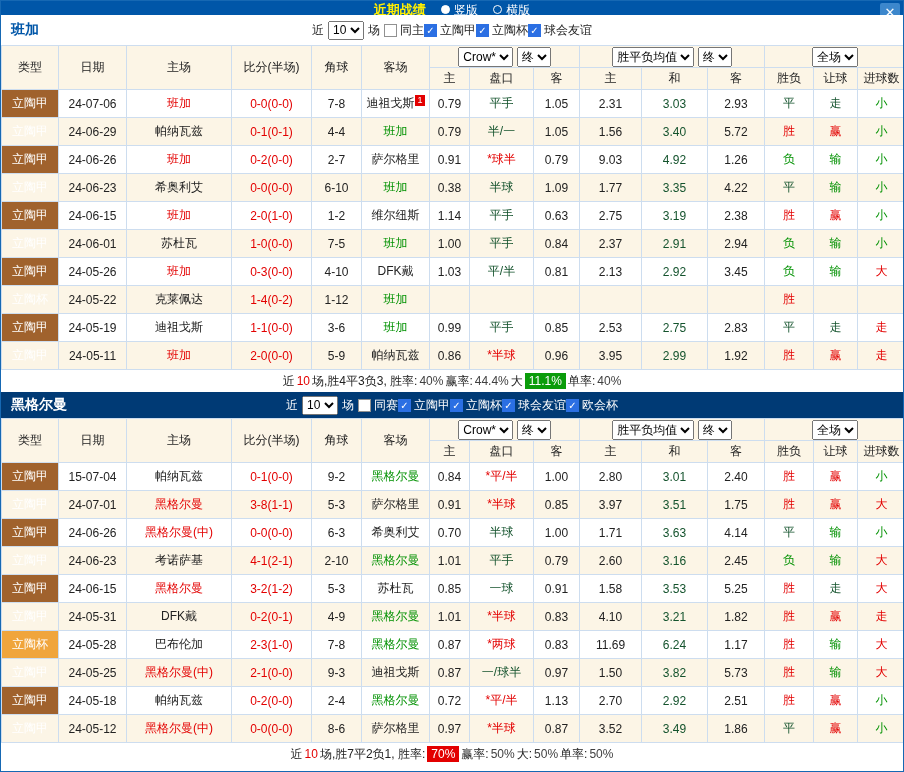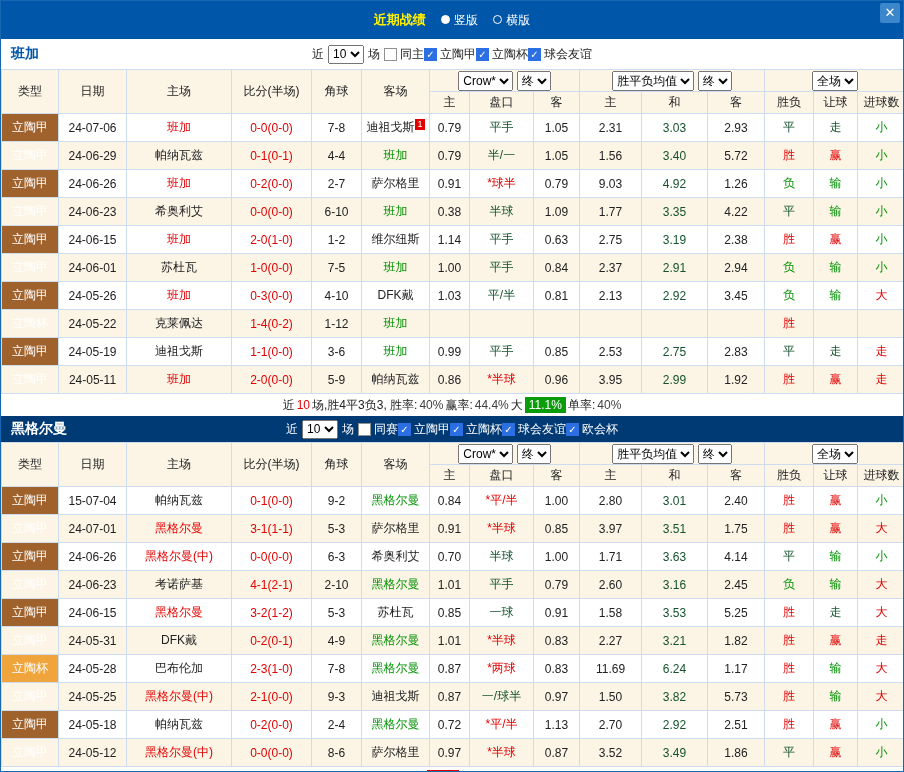--- a/index.html
+++ b/index.html
@@ -1,18 +1,18 @@
 <!DOCTYPE html>
 <html><head>
 <meta charset="utf-8">
 <style>
   *{box-sizing:border-box;margin:0;padding:0}
   body{width:904px;font-family:"Liberation Sans","DejaVu Sans",sans-serif;font-size:12px;color:#222;background:#fff}
   .page{width:904px;height:772px;border:1px solid #1668b3;display:flex;flex-direction:column;overflow:hidden}
-  .titlebar{height:38px;background:#0056a8;display:flex;align-items:center;justify-content:center;position:relative;flex:0 0 auto}
+  .titlebar{height:14px;background:#0056a8;display:flex;justify-content:center;position:relative;flex:0 0 auto}
   .title{color:#ffef00;font-weight:bold;font-size:13px}
   .radio{width:9px;height:9px;border:1px solid #fff;border-radius:50%;display:inline-block;margin:0 4px 0 12px}
   .radio.sel{background:#fff}
   .radio-label{color:#fff}
   .close-btn{position:absolute;right:3px;top:2px;width:20px;height:20px;background:#3c87cc;color:#fff;line-height:19px;text-align:center;font-size:13px;cursor:pointer;border-radius:2px}
   .subheader{height:30px;position:relative;display:flex;align-items:center;justify-content:center;flex:0 0 auto;background:#fff}
   .subheader.dark{height:26px;background:#003a75;color:#fff}
   .team-name{position:absolute;left:10px;font-weight:bold;font-size:14px;color:#0056a8}
   .dark .team-name{color:#fff}
   .filter{display:flex;align-items:center;gap:4px}
@@ -410,21 +410,21 @@
           <td class="c-blue">3.01</td>
           <td>2.40</td>
           <td class="c-red">胜</td>
           <td class="c-red">赢</td>
           <td class="c-green">小</td>
         </tr>
         <tr class="alt">
           <td class="lg-jia">立陶甲</td>
           <td>24-07-01</td>
           <td class="c-red">黑格尔曼</td>
-          <td class="c-red">3-1(1-1)</td>
+          <td class="c-red">3-8(1-1)</td>
           <td>5-3</td>
           <td class="c-black">萨尔格里</td>
           <td>0.91</td>
           <td class="c-red">*半球</td>
           <td>0.85</td>
           <td>3.97</td>
           <td class="c-blue">3.51</td>
           <td>1.75</td>
           <td class="c-red">胜</td>
           <td class="c-red">赢</td>
@@ -484,21 +484,21 @@
         <tr class="alt">
           <td class="lg-jia">立陶甲</td>
           <td>24-05-31</td>
           <td class="c-black">DFK戴</td>
           <td class="c-red">0-2(0-1)</td>
           <td>4-9</td>
           <td class="c-green">黑格尔曼</td>
           <td>1.01</td>
           <td class="c-red">*半球</td>
           <td>0.83</td>
-          <td>2.27</td>
+          <td>4.10</td>
           <td class="c-blue">3.21</td>
           <td>1.82</td>
           <td class="c-red">胜</td>
           <td class="c-red">赢</td>
           <td class="c-red">走</td>
         </tr>
         <tr>
           <td class="lg-cup">立陶杯</td>
           <td>24-05-28</td>
           <td class="c-black">巴布伦加</td>

